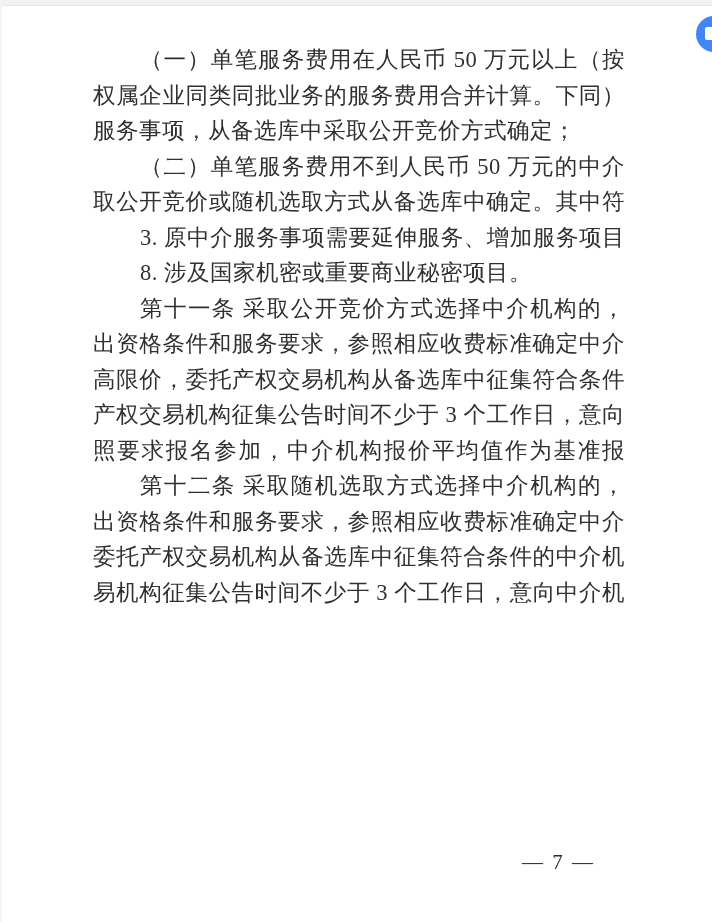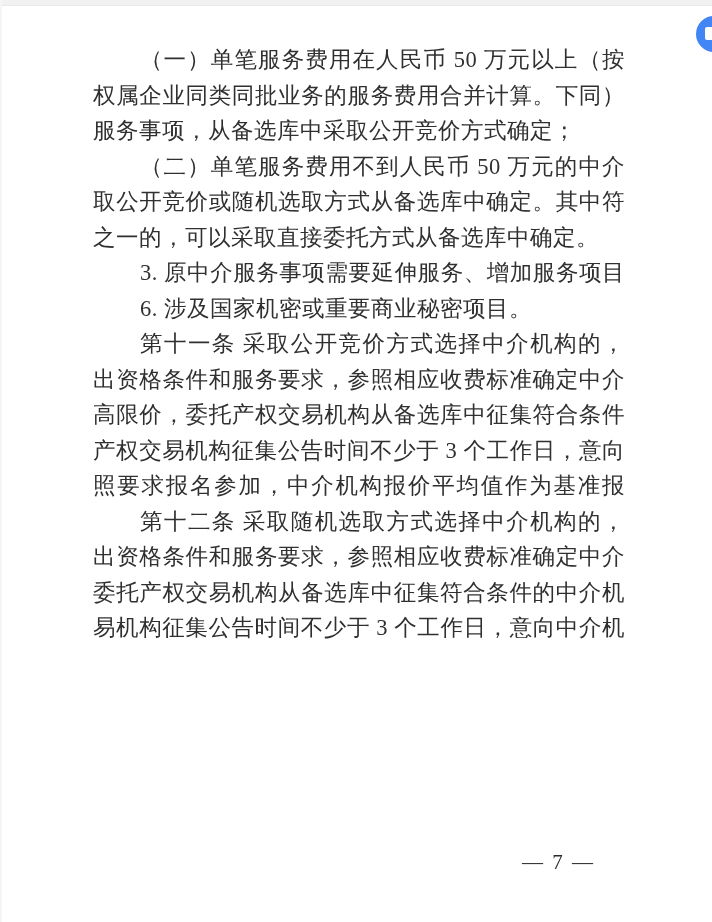--- a/index.html
+++ b/index.html
@@ -100,23 +100,22 @@
   <button class="fab">
     <span class="fab-glyph"></span>
   </button>
 
   <div class="content">
     <div class="line indent fill">（一）单笔服务费用在人民币 50 万元以上（按监管企业及其</div>
     <div class="line fill">权属企业同类同批业务的服务费用合并计算。下同）的重大中介</div>
     <div class="line">服务事项，从备选库中采取公开竞价方式确定；</div>
     <div class="line indent fill">（二）单笔服务费用不到人民币 50 万元的中介服务事项，采</div>
     <div class="line fill">取公开竞价或随机选取方式从备选库中确定。其中符合下列情形</div>
-    <div class="line">之一的，可以采取直接委托方式从备选库中确定。</div>
     <div class="line indent fill">3. 原中介服务事项需要延伸服务、增加服务项目或者扩大服</div>
-    <div class="line indent">6. 涉及国家机密或重要商业秘密项目。</div>
+    <div class="line indent">8. 涉及国家机密或重要商业秘密项目。</div>
     <div class="line indent fill">第十一条 采取公开竞价方式选择中介机构的，由委托单位提</div>
     <div class="line fill">出资格条件和服务要求，参照相应收费标准确定中介服务费用最</div>
     <div class="line fill">高限价，委托产权交易机构从备选库中征集符合条件的中介机构。</div>
     <div class="line fill">产权交易机构征集公告时间不少于 3 个工作日，意向中介机构按</div>
     <div class="line fill">照要求报名参加，中介机构报价平均值作为基准报价，按最接近</div>
     <div class="line indent fill">第十二条 采取随机选取方式选择中介机构的，由委托单位提</div>
     <div class="line fill">出资格条件和服务要求，参照相应收费标准确定中介服务费用，</div>
     <div class="line fill">委托产权交易机构从备选库中征集符合条件的中介机构。产权交</div>
     <div class="line fill">易机构征集公告时间不少于 3 个工作日，意向中介机构按照要求</div>
   </div>

